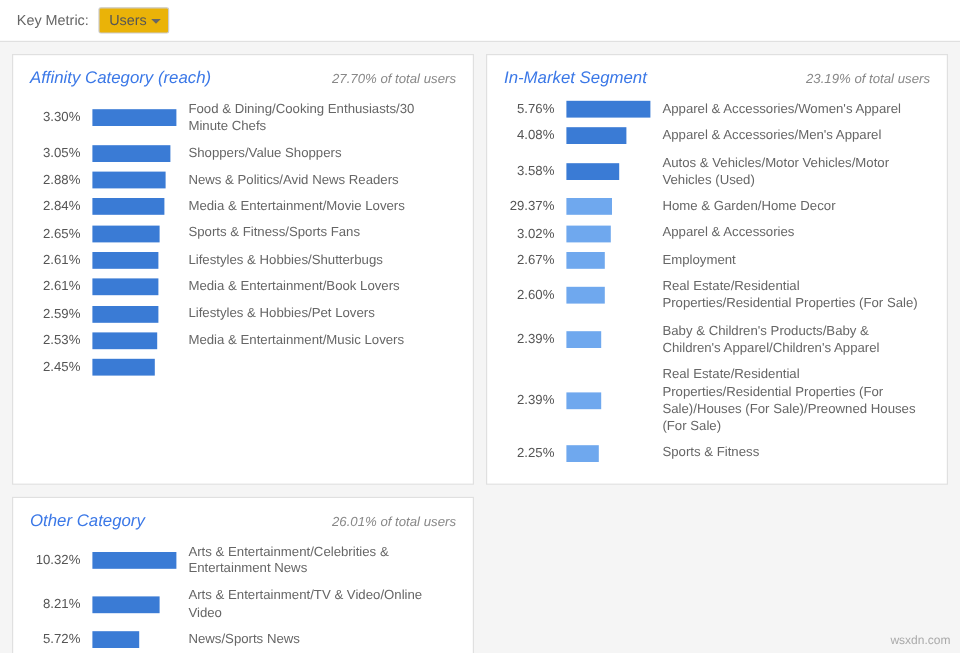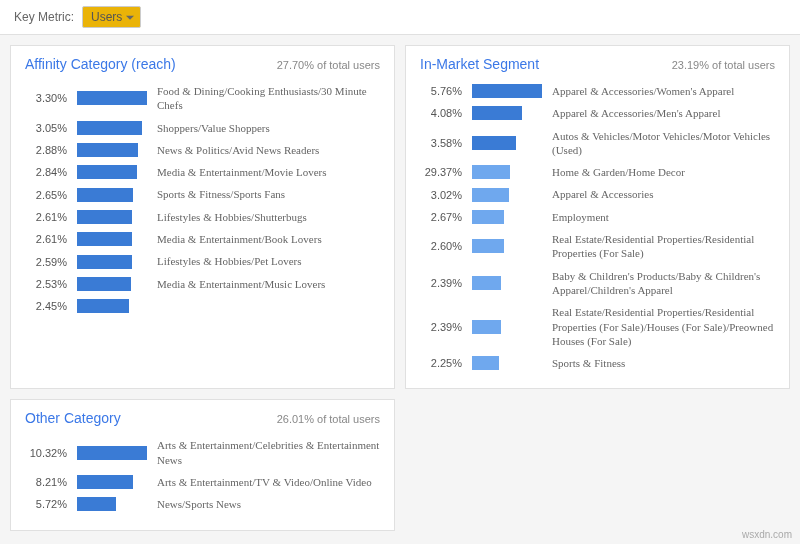--- a/index.html
+++ b/index.html
@@ -50,20 +50,21 @@
     background: #fff;
     border: 1px solid #e0e0e0;
     padding: 10px 14px 14px 14px;
   }
   .panel.full { grid-column: 1 / 2; }
   .panel-header {
     display: flex;
     justify-content: space-between;
     align-items: baseline;
     margin-bottom: 8px;
+    font-style: italic;
   }
   .panel-title {
     color: #3b78e7;
     font-size: 14px;
     font-weight: 400;
   }
   .panel-total {
     color: #888;
     font-size: 11px;
   }
@@ -91,21 +92,20 @@
     height: 14px;
     background: #3a7bd5;
   }
   .row .bar.light {
     background: #6fa8ee;
   }
   .row .name {
     color: #666;
     font-size: 11px;
     line-height: 1.3;
-    font-family: Liberation Serif, serif;
   }
   .watermark {
     position: fixed;
     bottom: 4px;
     right: 8px;
     color: #aaa;
     font-size: 10px;
   }
 </style>
 </head>

